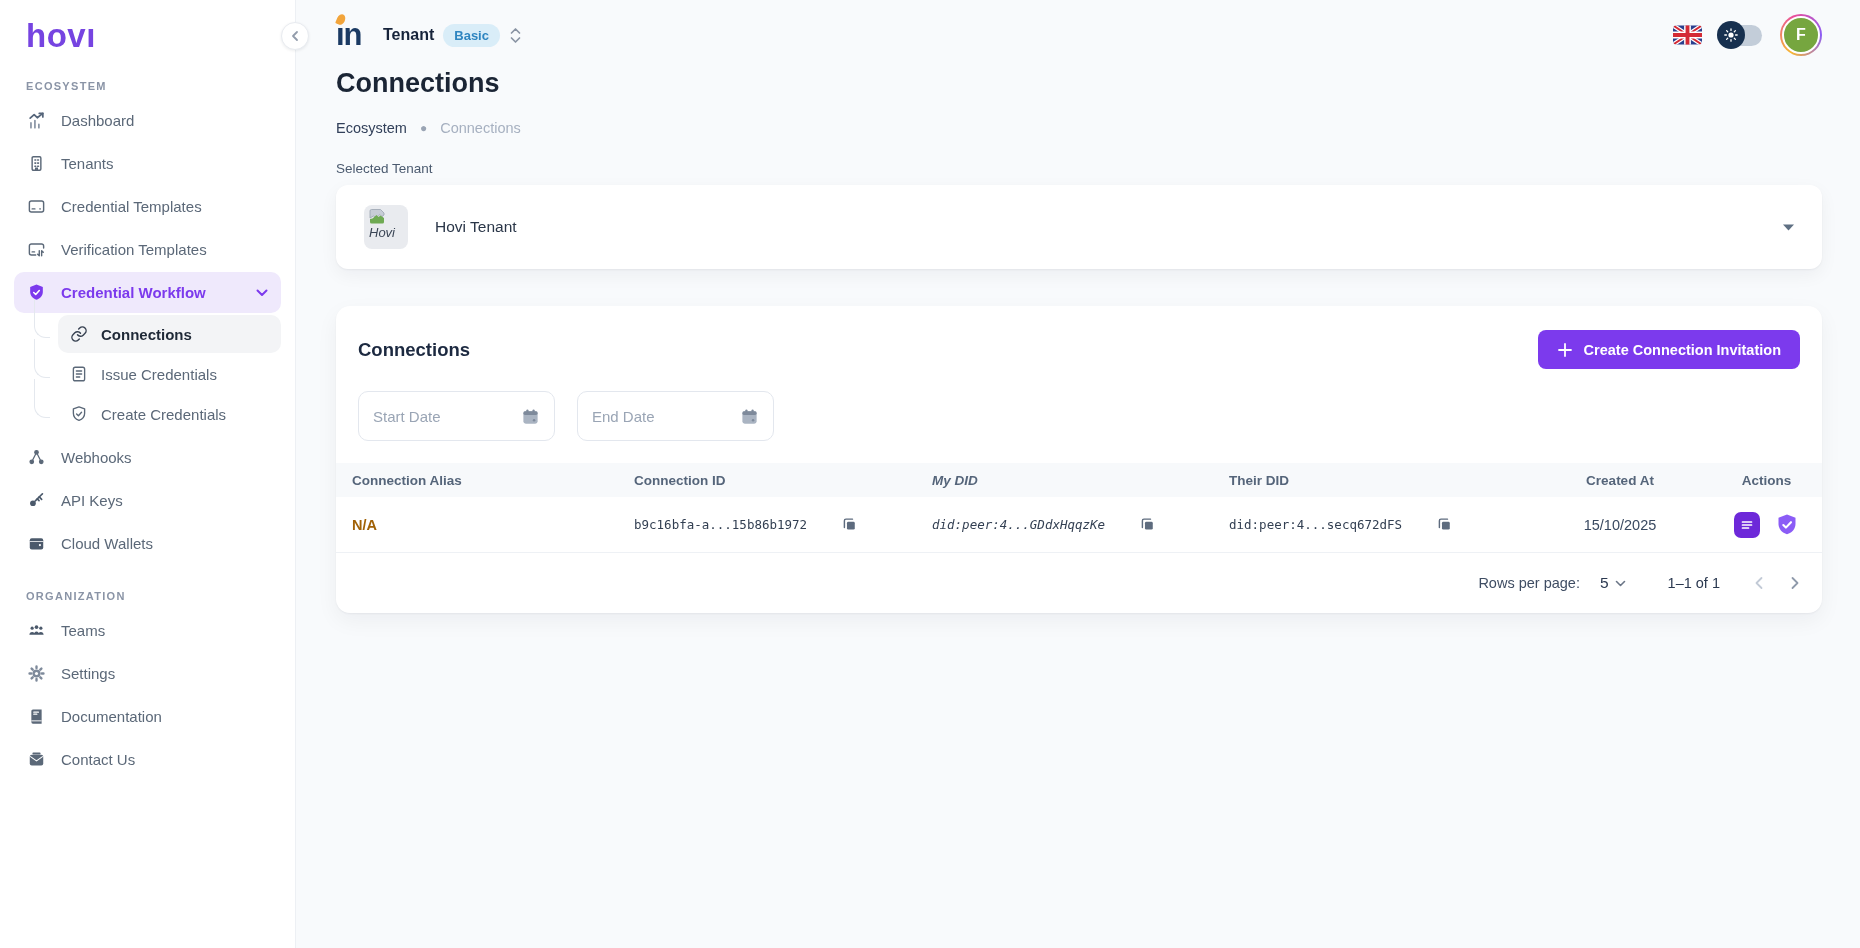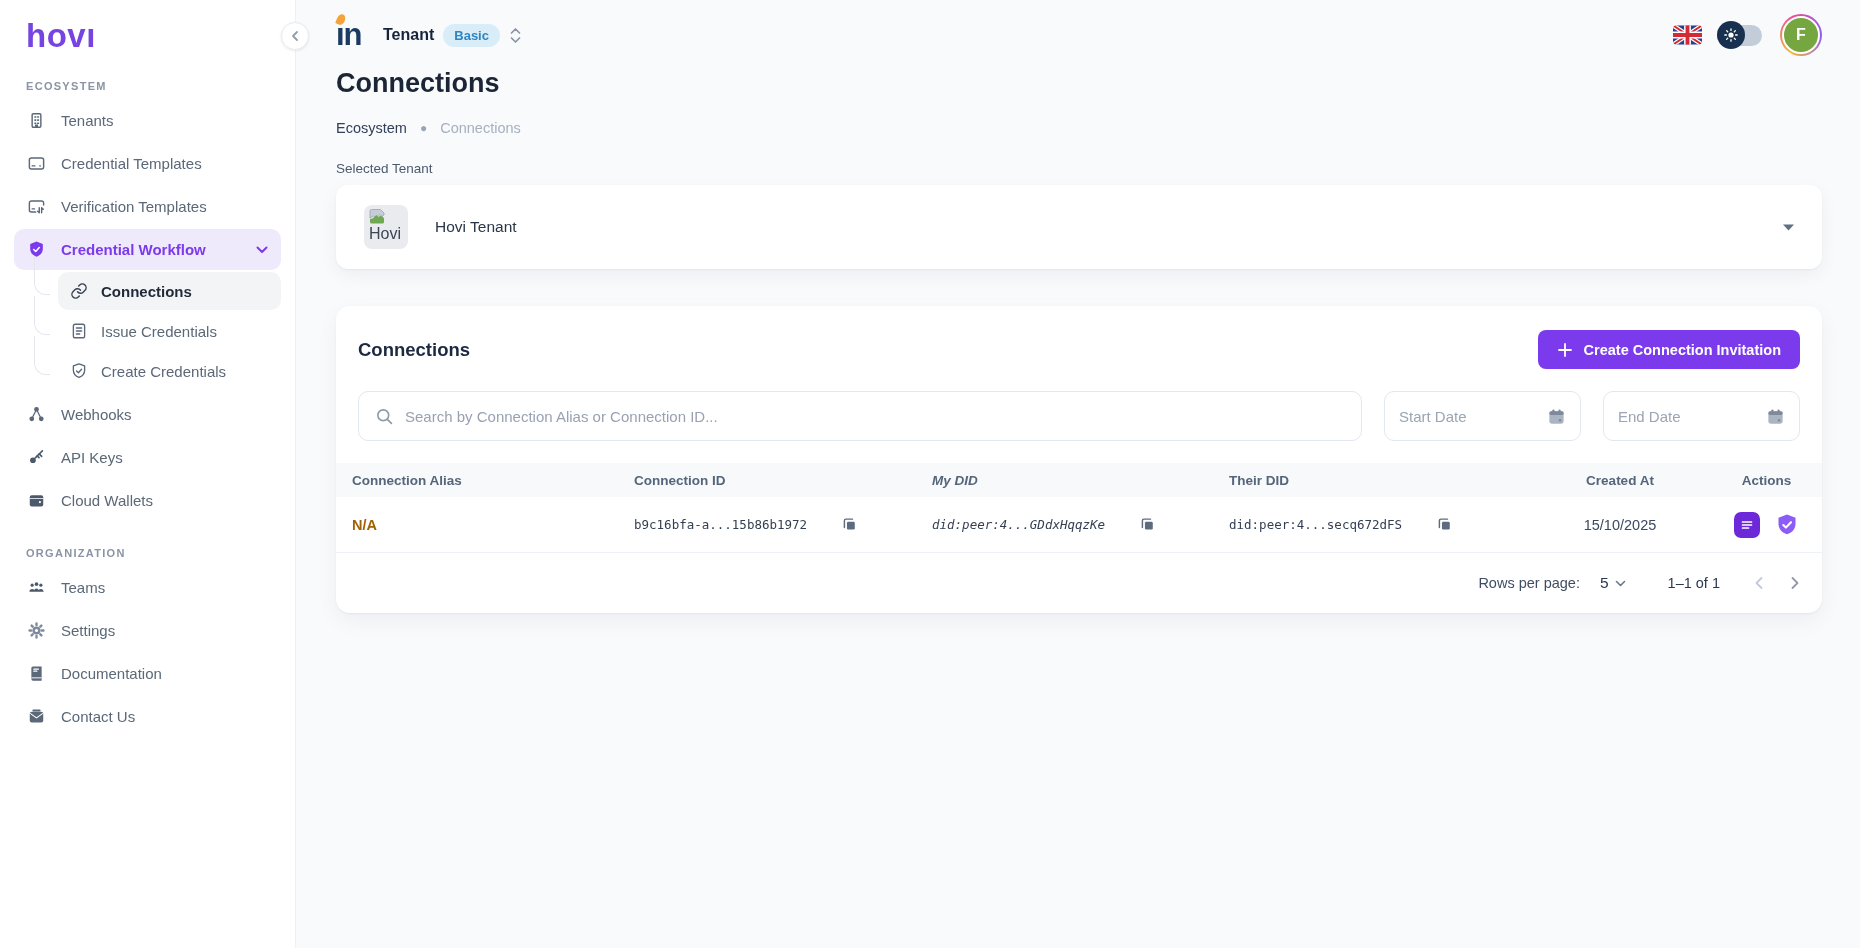--- a/index.html
+++ b/index.html
@@ -71,21 +71,21 @@
   .tenant-card {
     margin-top:9px; height:84px; background:#fff; border-radius:12px;
     box-shadow:0 1px 2px rgba(16,24,40,.05), 0 6px 18px rgba(16,24,40,.05);
     display:flex; align-items:center; padding:0 28px; cursor:pointer;
   }
   .tenant-thumb {
     width:44px; height:44px; border-radius:8px; background:#e9ebef;
     margin-right:27px; overflow:hidden; display:flex; flex-direction:column;
     align-items:flex-start; padding:4px 0 0 5px;
   }
-  .tenant-thumb .alt-text { font-size:16px; color:#3b4656; margin-top:1px; }
+  .tenant-thumb .alt-text { font-size:13px; color:#3b4656; margin-top:1px;font-style:italic; }
   .tenant-name { font-size:15.5px; color:#2a3648; }
   .tenant-caret { margin-left:auto; display:flex; }
   
   .panel {
     margin-top:37px; background:#fff; border-radius:14px;
     box-shadow:0 1px 2px rgba(16,24,40,.05), 0 8px 22px rgba(16,24,40,.05);
     padding-top:24px;
   }
   .panel-head { display:flex; align-items:center; padding:0 22px; margin-bottom:22px; }
   .panel-title { font-size:18.5px; font-weight:800; color:#1c2940; }
@@ -148,20 +148,32 @@
   <div class="logo">hovı</div>
   <div class="collapse-btn">
     <svg width="10" height="12" viewBox="0 0 10 12">
         <polyline points="7,2 3,6 7,10" fill="none" stroke="#929cab" stroke-width="1.8" stroke-linecap="round" stroke-linejoin="round"></polyline>
       </svg>
   </div>
 
   <div class="section-label">ECOSYSTEM</div>
   <nav class="nav">
 
+    <div class="nav-item">
+      <span class="icon">
+        <svg width="19" height="19" viewBox="0 0 24 24" fill="none" stroke="#8b96a6" stroke-width="2.2" stroke-linecap="round">
+            <path d="M5 21v-6M10 21v-9M15 21v-4"></path>
+            <g stroke="#55657a">
+              <polyline points="4 9 9 4.5 13 8.5 20 3" fill="none" stroke-linejoin="round"></polyline>
+              <polyline points="15.5 3 20 3 20 7.5" fill="none" stroke-linejoin="round"></polyline>
+            </g>
+          </svg>
+      </span>
+      <span class="ni-label">Dashboard</span>
+    </div>
 
     <div class="nav-item">
       <span class="icon">
         <svg width="19" height="19" viewBox="0 0 24 24" fill="none" stroke="#5b6878" stroke-width="1.8">
             <rect x="6.5" y="3.5" width="11" height="17" rx="1.5"></rect>
             <path d="M10 7.5h1M13.5 7.5h1M10 11.5h1M13.5 11.5h1M10 15.5h1M13.5 15.5h1" stroke-linecap="round" stroke-width="2"></path>
             <path d="M11 20.5v-2.5h2v2.5"></path>
           </svg>
       </span>
       <span class="ni-label">Tenants</span>
@@ -404,29 +416,20 @@
         <span class="icon">
           <svg width="16" height="16" viewBox="0 0 16 16">
               <path d="M8 2v12M2 8h12" stroke="#fff" stroke-width="1.8" stroke-linecap="round"></path>
             </svg>
         </span>
         <span>Create Connection Invitation</span>
       </button>
     </div>
 
     <div class="filters">
-      <div class="search-box">
-        <span class="icon">
-          <svg width="19" height="19" viewBox="0 0 20 20" fill="none" stroke="#8e99a9" stroke-width="1.7" stroke-linecap="round">
-              <circle cx="8.7" cy="8.7" r="5.7"></circle>
-              <path d="M13 13l4.3 4.3"></path>
-            </svg>
-        </span>
-        <input type="text" placeholder="Search by Connection Alias or Connection ID..." style="">
-      </div>
       <div class="date-box">
         <input type="text" placeholder="Start Date" style="">
         <span class="icon">
           <svg width="19" height="19" viewBox="0 0 24 24">
               <rect x="3" y="5.5" width="18" height="15.5" rx="3" fill="#aab4c2"></rect>
               <rect x="3" y="5.5" width="18" height="4.5" rx="2" fill="#7e8a9b"></rect>
               <rect x="6.8" y="3" width="2.6" height="4.5" rx="1.2" fill="#7e8a9b"></rect>
               <rect x="14.6" y="3" width="2.6" height="4.5" rx="1.2" fill="#7e8a9b"></rect>
               <circle cx="16.5" cy="16.8" r="1.6" fill="#7e8a9b"></circle>
             </svg>

